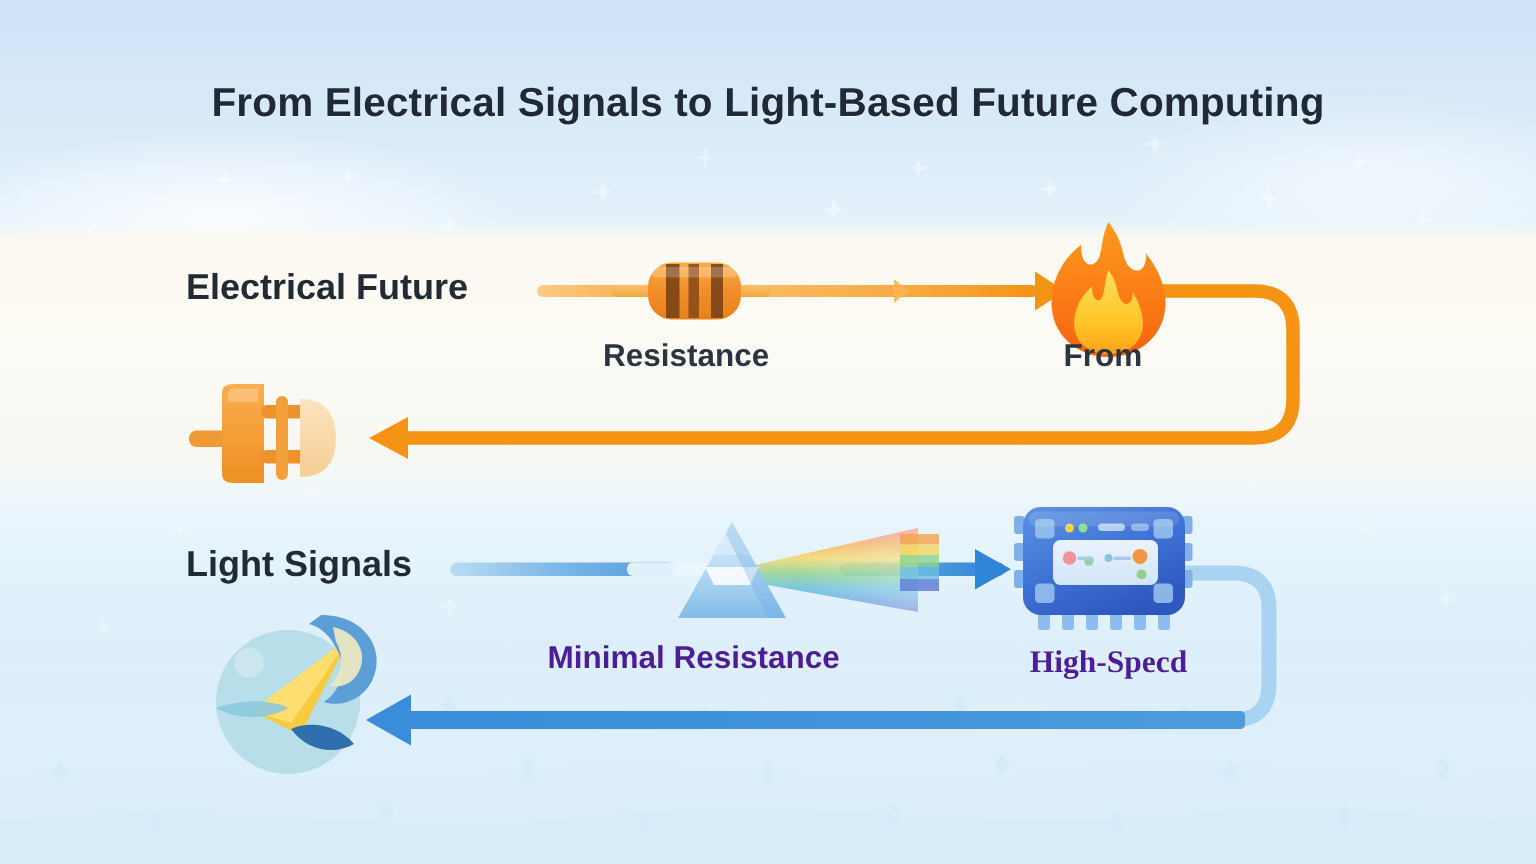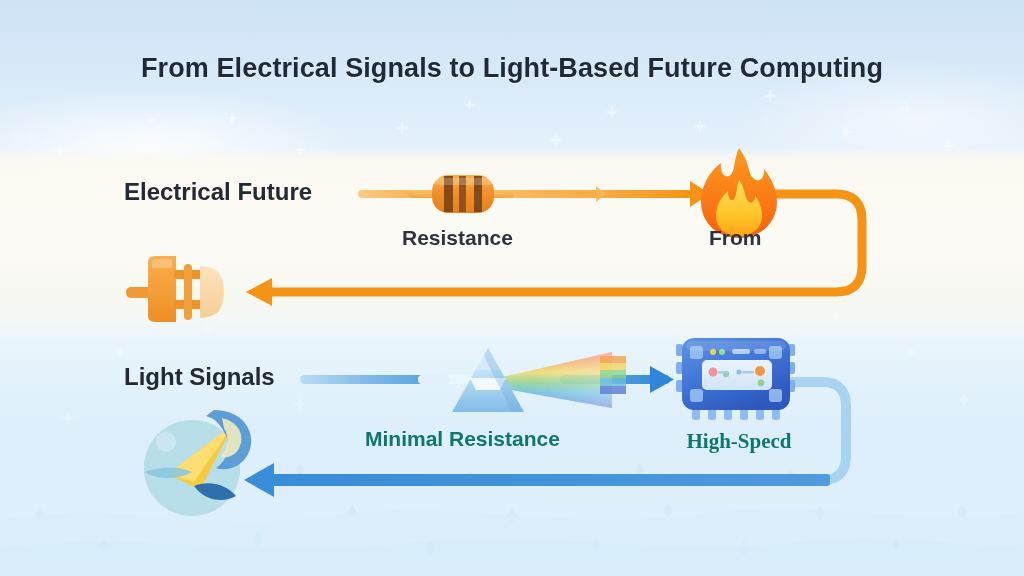--- a/index.html
+++ b/index.html
@@ -51,21 +51,21 @@
     text-shadow:0 1px 0 rgba(255,255,255,.6);
   }
 
   
   .layer{position:absolute;inset:0;}
 
   
   .lbl{position:absolute;color:#222a33;font-weight:bold;white-space:nowrap;}
   .row-title{font-size:24px;}
   .sub{font-size:21px;color:#2b3440;}
-  .sub-light{font-size:21px;color:#0f766e;}
+  .sub-light{font-size:21px;color:#4c1d95;}
 
   #elec-title{left:124px;top:178px;}
   #light-title{left:124px;top:363px;}
 
   #resistance-label{left:402px;top:226px;}
   #heat-label{left:709px;top:226px;}
   #minres-label{left:365px;top:427px;}
   #hs-label{left:655px;top:426px;line-height:31px;text-align:center;width:168px;white-space:normal;font-family:Liberation Serif, serif;}
 </style>
 </head>

